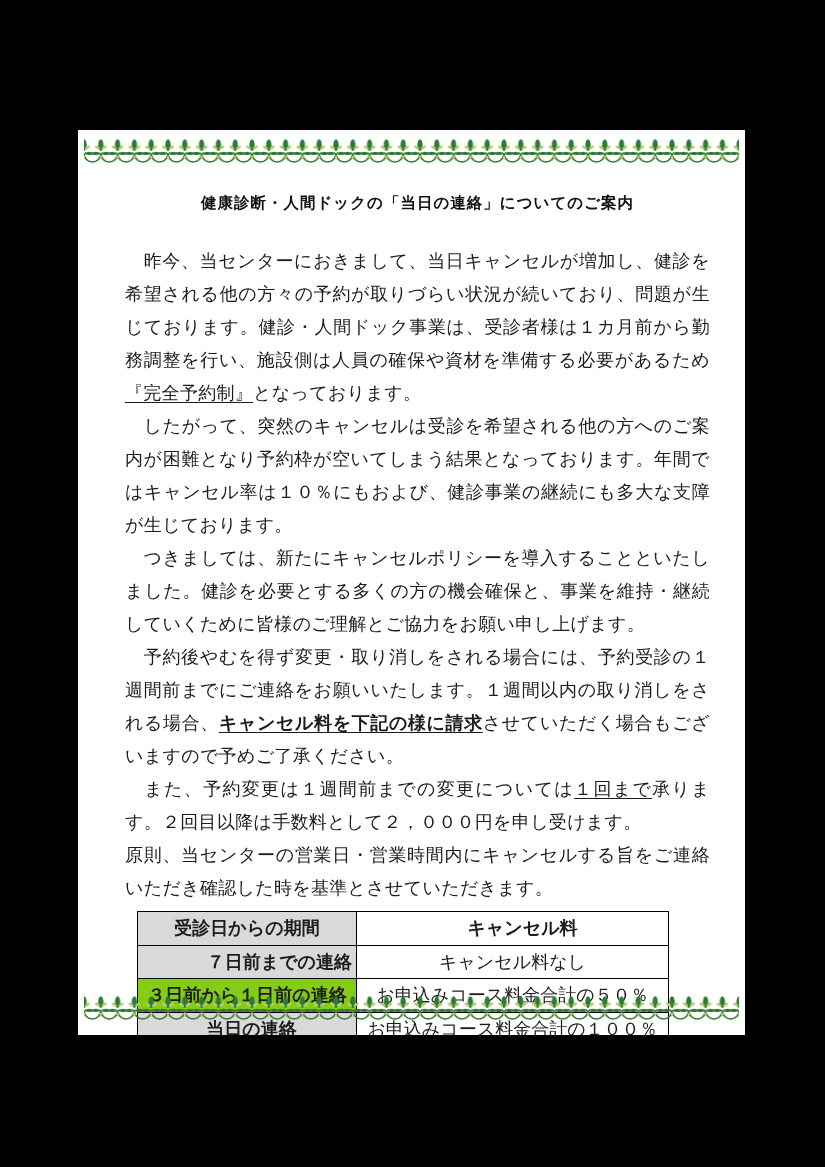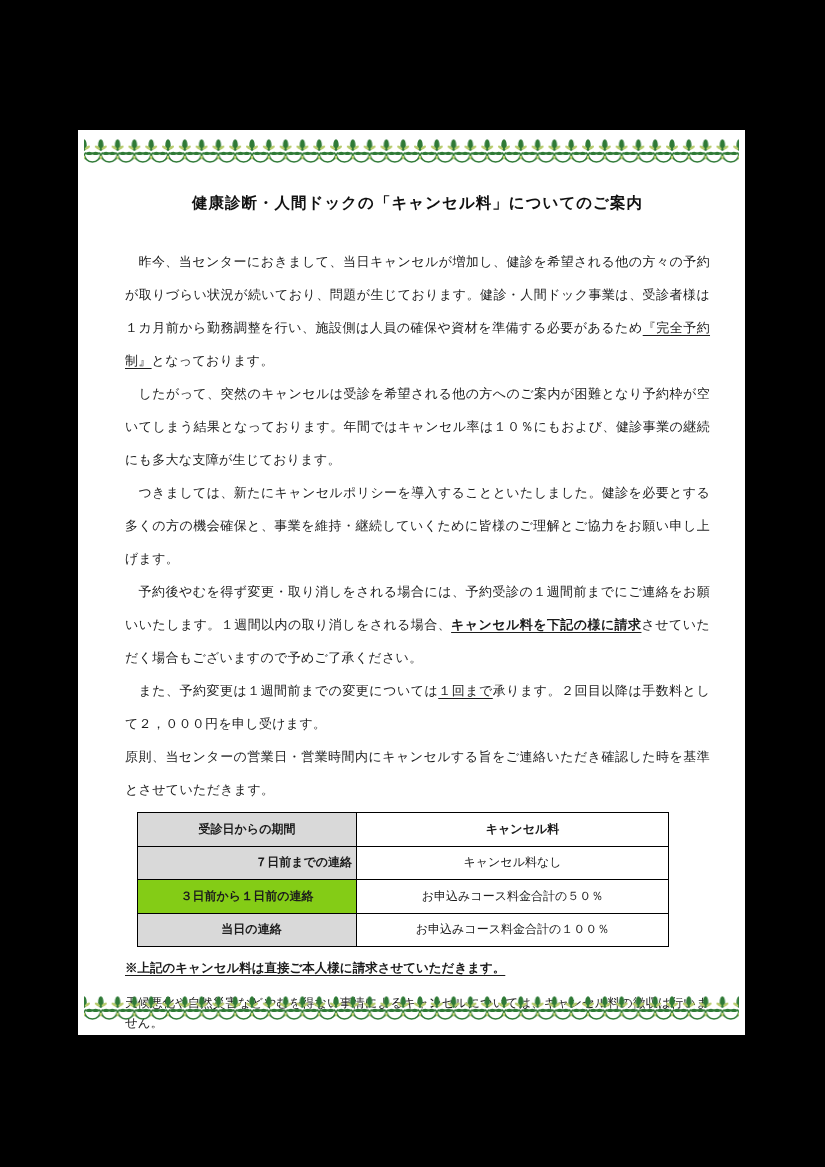--- a/index.html
+++ b/index.html
@@ -5,27 +5,27 @@
   html,body{margin:0;padding:0;background:#000;}
   .stage{position:relative;width:825px;height:1167px;background:#000;overflow:hidden;
          font-family:"Liberation Serif","DejaVu Serif",serif;}
   .page{position:absolute;left:78px;top:130px;width:667px;height:905px;background:#ffffff;overflow:hidden;}
   .leaf-border{position:absolute;left:6px;width:655px;height:26px;}
   .leaf-border.top{top:9px;}
   .leaf-border.bottom{top:866px;}
   .content{position:absolute;left:47px;top:50px;width:585px;color:#1c1c1c;}
   h1.doc-title{margin:12px 0 0 0;font-size:15.5px;font-weight:bold;text-align:center;
                letter-spacing:1px;line-height:22px;color:#111;}
-  .body-text{margin-top:31px;font-size:13px;line-height:33px;text-align:justify;
+  .body-text{margin-top:31px;font-size:18px;line-height:33px;text-align:justify;
              letter-spacing:0.3px;color:#1c1c1c;}
   .body-text p{margin:0;}
   .u{text-decoration:underline;text-underline-offset:3px;}
   .b{font-weight:bold;}
   table.fee-table{border-collapse:collapse;margin:6px 0 0 12px;width:495px;
-                  font-size:12px;table-layout:fixed;}
+                  font-size:18px;table-layout:fixed;}
   table.fee-table td,table.fee-table th{border:1.2px solid #000;height:32.5px;
                   text-align:center;vertical-align:middle;padding:0 4px;}
   table.fee-table .period-col{width:210px;font-weight:bold;}
   table.fee-table .fee-col{width:283px;}
   table.fee-table th.fee-col{font-weight:bold;background:#fff;padding-left:24px;}
   .note-billing{margin:11px 0 0 0;font-size:12.5px;font-weight:bold;line-height:20px;}
   .note-weather{margin:15px 0 0 0;font-size:12.5px;line-height:20px;}
 </style>
 </head>
 <body>
@@ -48,21 +48,21 @@
           <circle cx="15.2" cy="14.4" r="1.2" fill="#2f7a36"></circle>
           <ellipse cx="0" cy="18.6" rx="1.2" ry="2" fill="#b8cb6c"></ellipse>
           <ellipse cx="16.8" cy="18.6" rx="1.2" ry="2" fill="#b8cb6c"></ellipse>
         </pattern>
       </defs>
       <rect x="0" y="0" width="655" height="26" fill="url(#leafpat1)"></rect>
     </svg>
 
     <div class="content">
 
-      <h1 class="doc-title">健康診断・人間ドックの「キャンセル料」についてのご案内</h1>
+      <h1 class="doc-title">健康診断・人間ドックの「当日の連絡」についてのご案内</h1>
 
       <div class="body-text">
         <p><span>　昨今、当センターにおきまして、当日キャンセルが増加し、健診を希望される他の方々の予約が取りづらい状況が続いており、問題が生じております。健診・人間ドック事業は、受診者様は１カ月前から勤務調整を行い、施設側は人員の確保や資材を準備する必要があるため</span><span class="u">『完全予約制』</span><span>となっております。</span></p>
         <p><span>　したがって、突然のキャンセルは受診を希望される他の方へのご案内が困難となり予約枠が空いてしまう結果となっております。年間ではキャンセル率は１０％にもおよび、健診事業の継続にも多大な支障が生じております。</span></p>
         <p><span>　つきましては、新たにキャンセルポリシーを導入することといたしました。健診を必要とする多くの方の機会確保と、事業を維持・継続していくために皆様のご理解とご協力をお願い申し上げます。</span></p>
         <p><span>　予約後やむを得ず変更・取り消しをされる場合には、予約受診の１週間前までにご連絡をお願いいたします。１週間以内の取り消しをされる場合、</span><span class="b u">キャンセル料を下記の様に請求</span><span>させていただく場合もございますので予めご了承ください。</span></p>
         <p><span>　また、予約変更は１週間前までの変更については</span><span class="u">１回まで</span><span>承ります。２回目以降は手数料として２，０００円を申し受けます。</span></p>
         <p><span>原則、当センターの営業日・営業時間内にキャンセルする旨をご連絡いただき確認した時を基準とさせていただきます。</span></p>
       </div>
 

